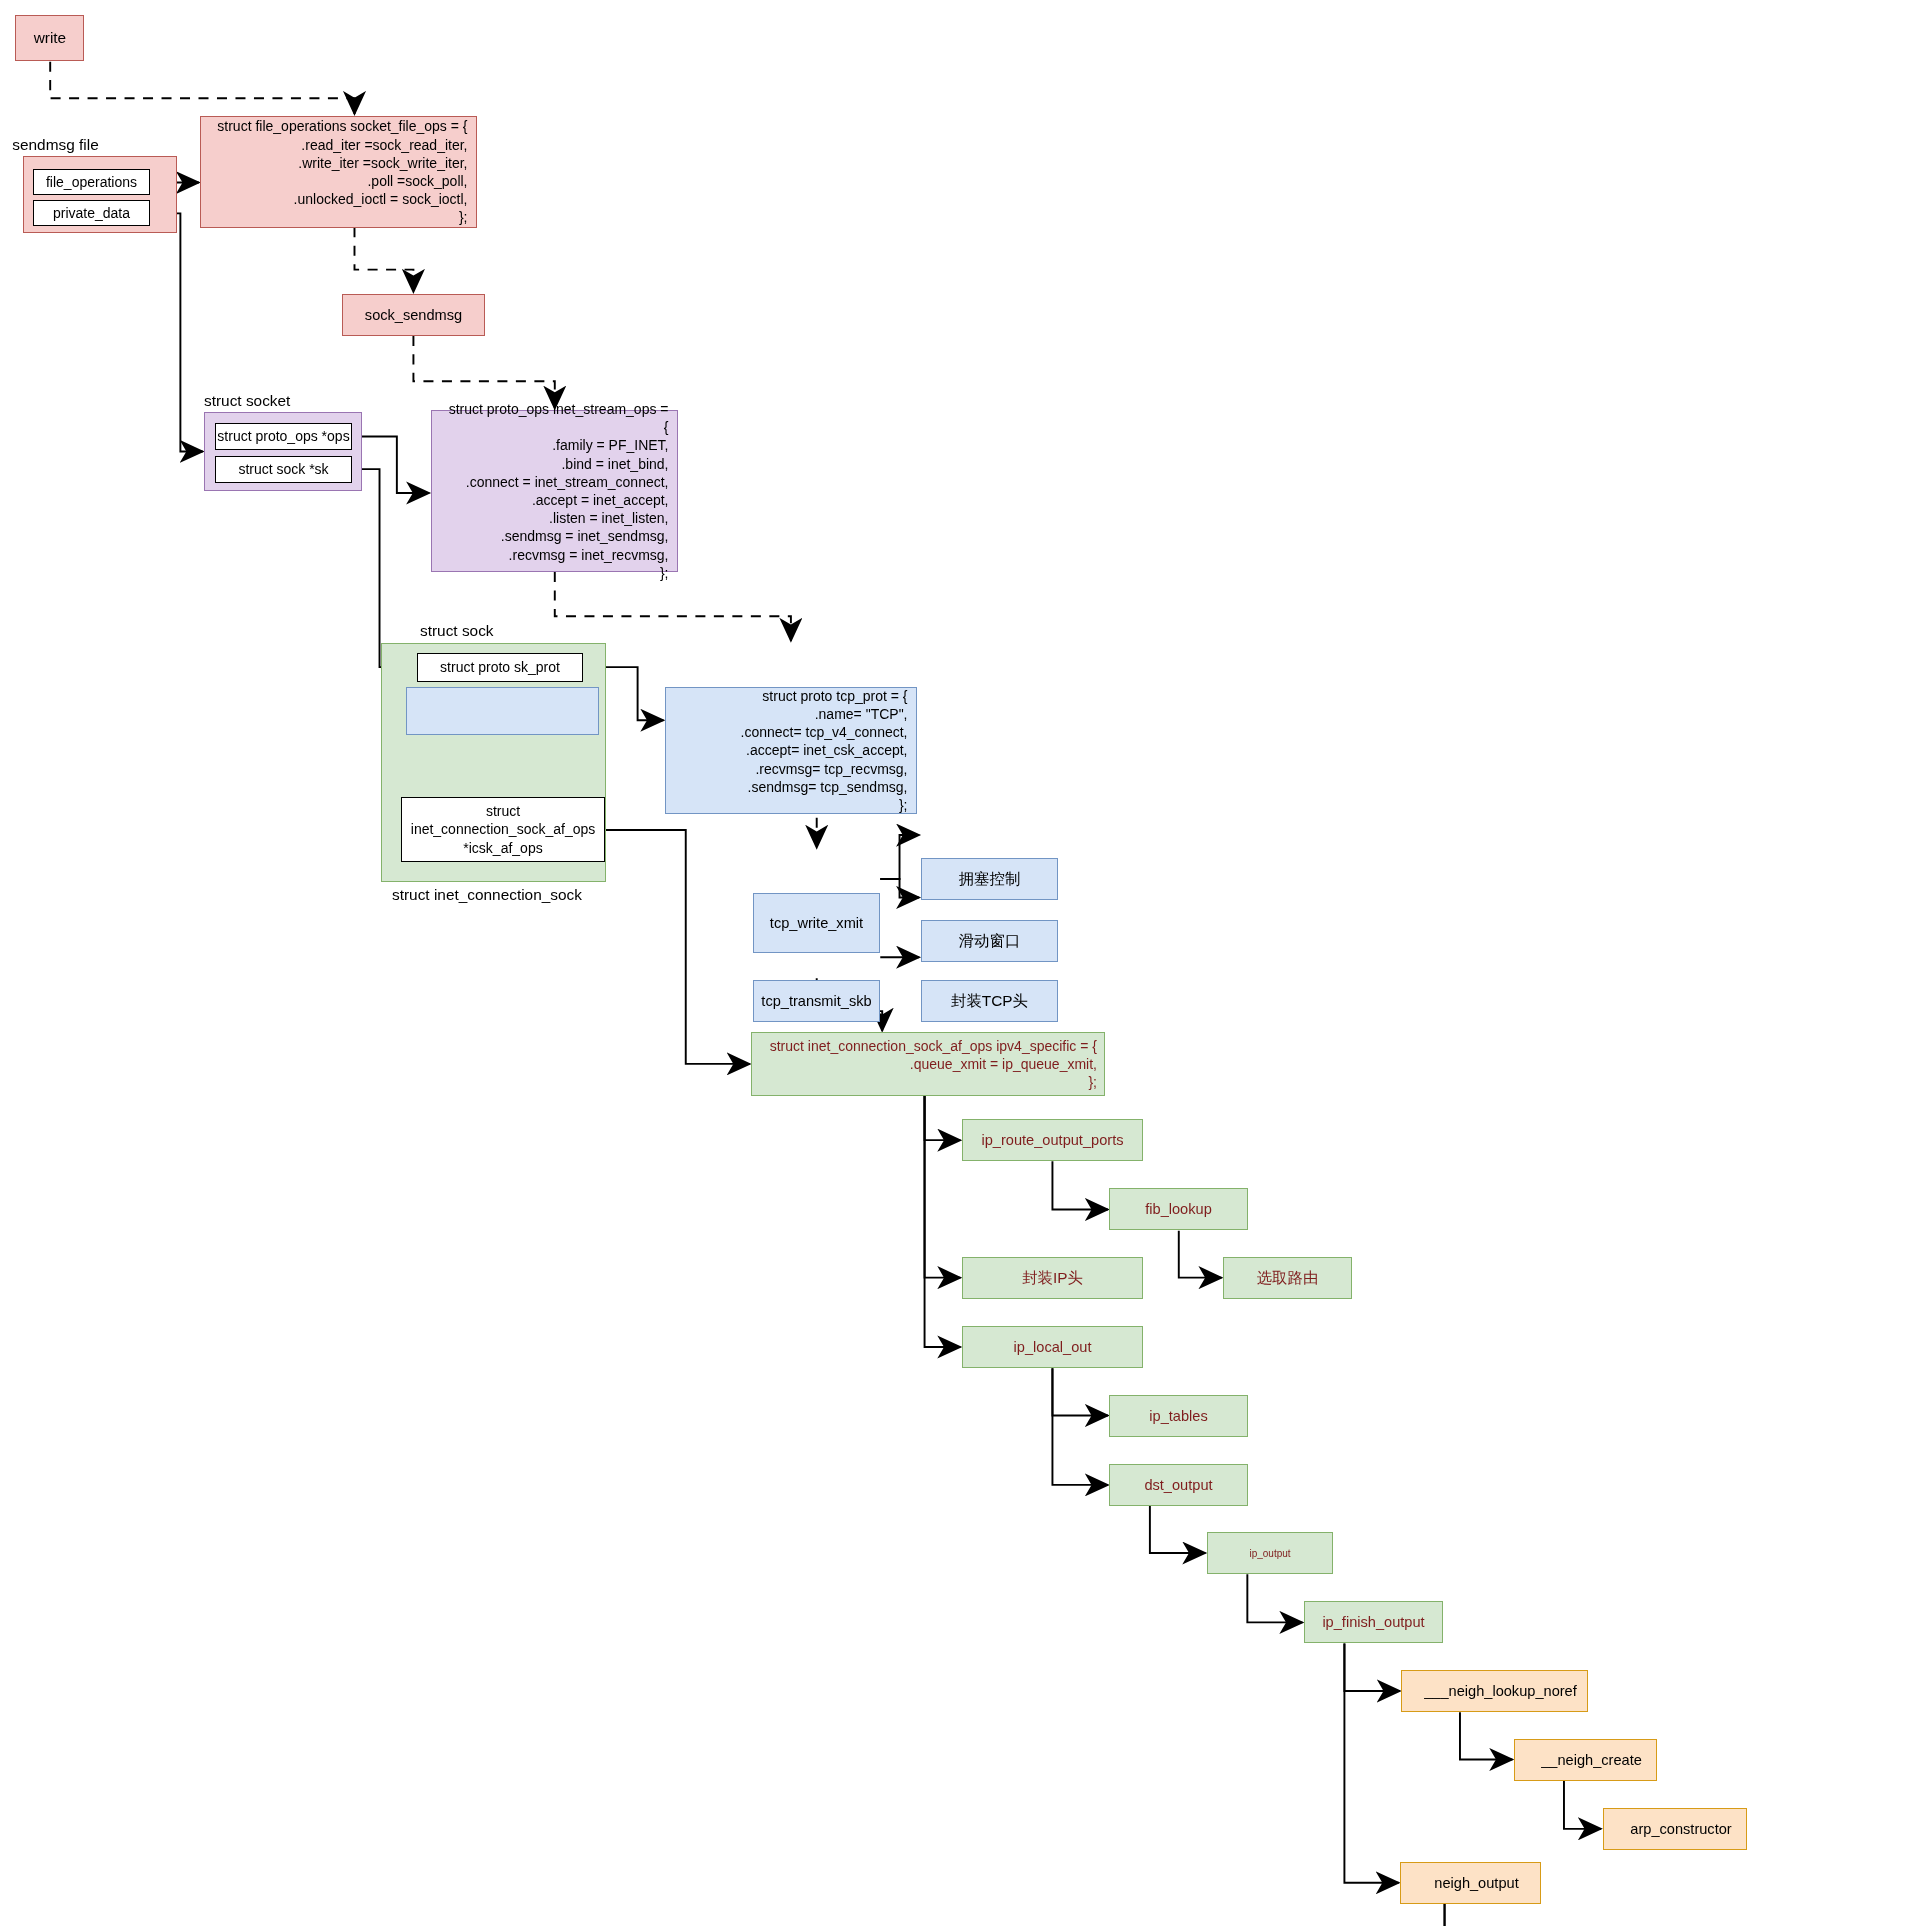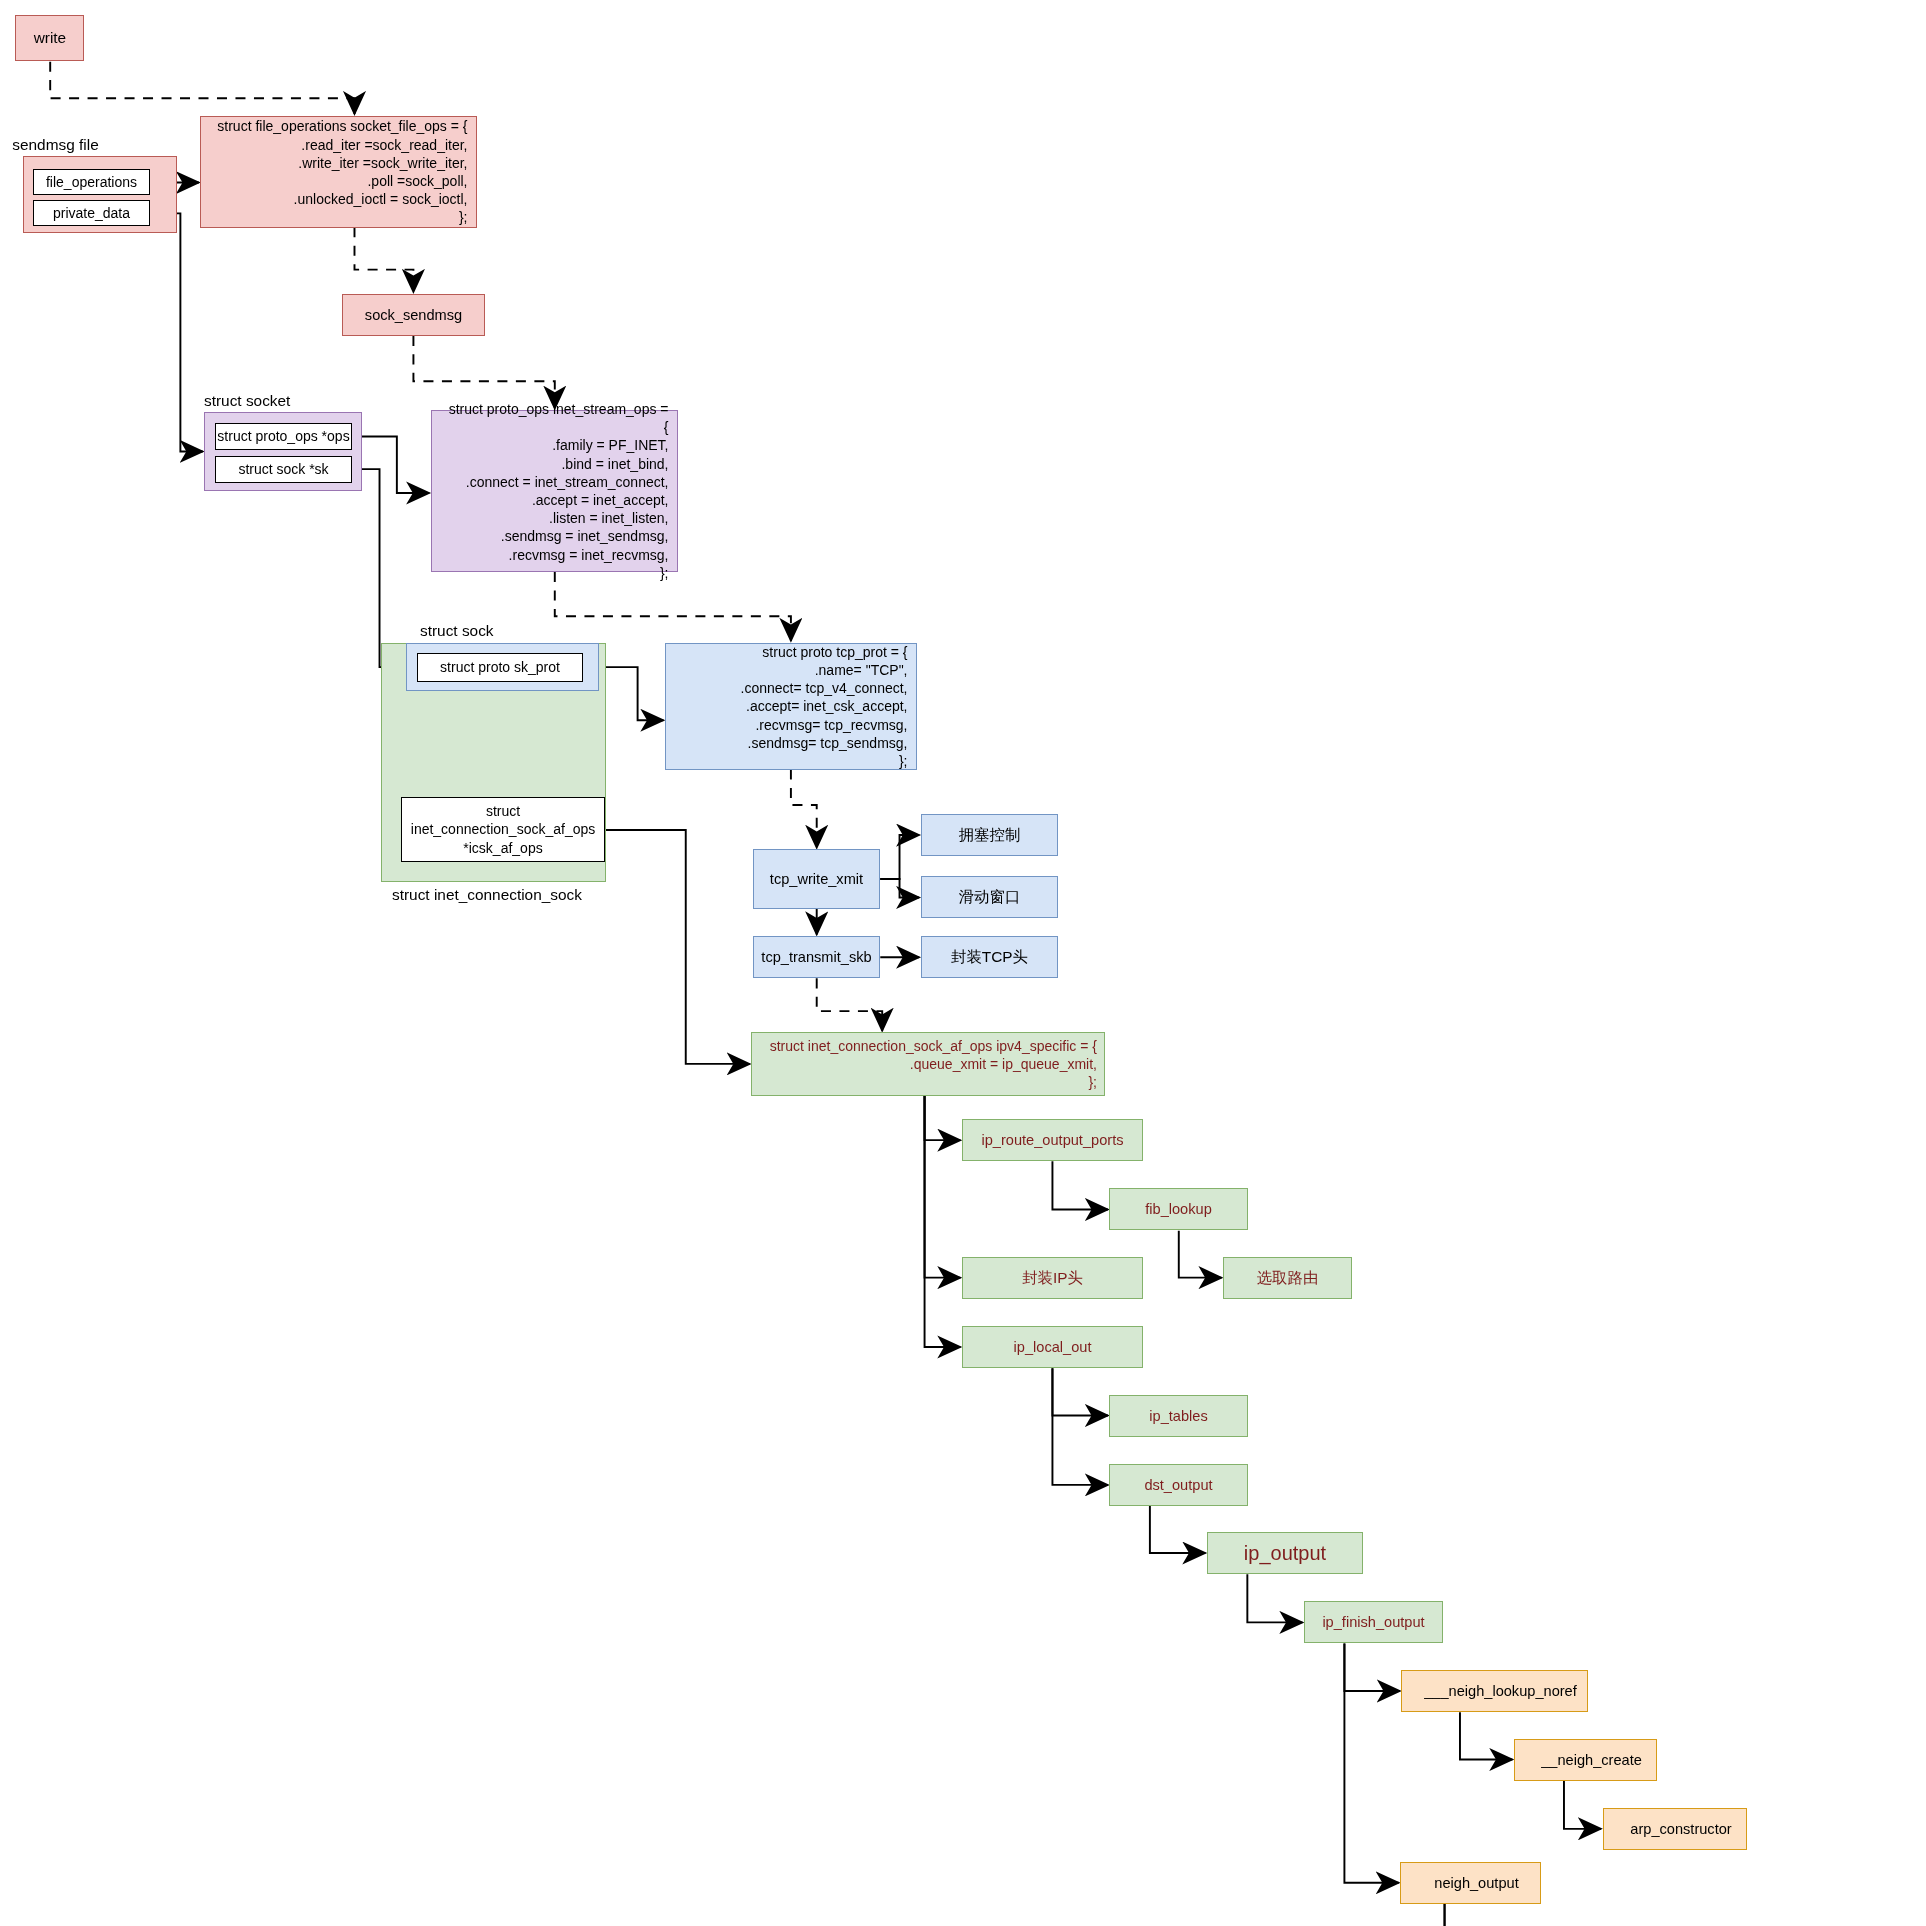--- a/index.html
+++ b/index.html
@@ -4,21 +4,21 @@
 <style>
   html,body{margin:0;padding:0;background:#ffffff;}
   body{font-family:"Liberation Sans","DejaVu Sans",sans-serif;}
   #canvas{position:relative;width:2336px;height:2813px;background:#fff;overflow:hidden;}
   #edges{position:absolute;left:0;top:0;width:2336px;height:2813px;pointer-events:none;}
   .node{position:absolute;box-sizing:border-box;display:flex;align-items:center;justify-content:center;text-align:center;line-height:1.30;}
   .node .lbl{display:block;width:100%;white-space:pre-line;}
   
   .c-red   {background:#f6cecc;border:1.5px solid #b95b55;color:#000;}
   .c-purple{background:#e2d2ec;border:1.5px solid #9a75b2;color:#000;}
-  .c-blue  {background:#d6e4f7;border:1.5px solid #7295c4;color:#000;}
+  .c-blue  {background:#d6e4f7;border:1.5px solid #7295c4;color:#000;margin-top:44px;}
   .c-green {background:#d6e8d2;border:1.5px solid #84b26b;color:#7f1d1d;}
   .c-orange{background:#fde2c6;border:1.5px solid #d79b17;color:#000;padding-left:12px;}
   .c-white {background:#ffffff;border:1.5px solid #000;color:#000;}
   .align-left .lbl{text-align:right;}
   .grp-label{position:absolute;color:#000;white-space:nowrap;}
 </style>
 </head>
 <body>
 
 <div id="canvas">
@@ -204,21 +204,21 @@
     </div>
     <div class="node c-green" style="left: 962px; top: 1326px; width: 181px; height: 42px; font-size: 14.6px;">
       <span class="lbl">ip_local_out</span>
     </div>
     <div class="node c-green" style="left: 1109px; top: 1395px; width: 139px; height: 42px; font-size: 14.6px;">
       <span class="lbl">ip_tables</span>
     </div>
     <div class="node c-green" style="left: 1109px; top: 1464px; width: 139px; height: 42px; font-size: 14.6px;">
       <span class="lbl">dst_output</span>
     </div>
-    <div class="node c-green" style="left: 1207px; top: 1532px; width: 156px; height: 42px; font-size: 20px; justify-content: center;">
+    <div class="node c-green" style="left: 1207px; top: 1532px; width: 126px; height: 42px; font-size: 10px; justify-content: center;">
       <span class="lbl">ip_output</span>
     </div>
     <div class="node c-green" style="left: 1304px; top: 1601px; width: 139px; height: 42px; font-size: 14.6px;">
       <span class="lbl">ip_finish_output</span>
     </div>
     <div class="node c-orange" style="left: 1401px; top: 1670px; width: 187px; height: 42px; font-size: 14.6px;">
       <span class="lbl">___neigh_lookup_noref</span>
     </div>
     <div class="node c-orange" style="left: 1514px; top: 1739px; width: 143px; height: 42px; font-size: 14.6px;">
       <span class="lbl">__neigh_create</span>

